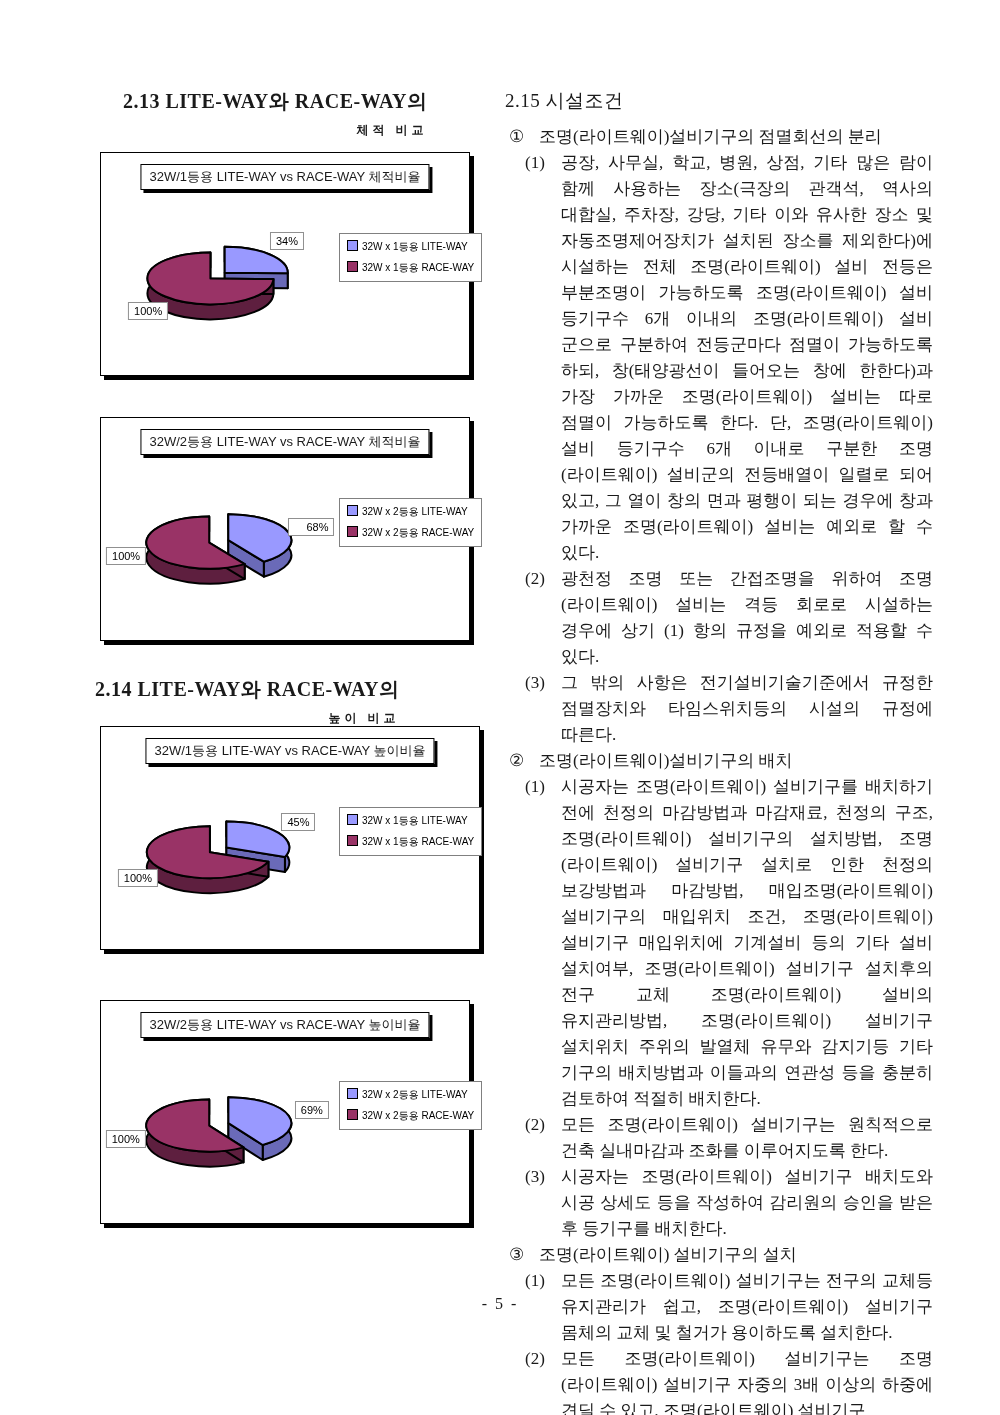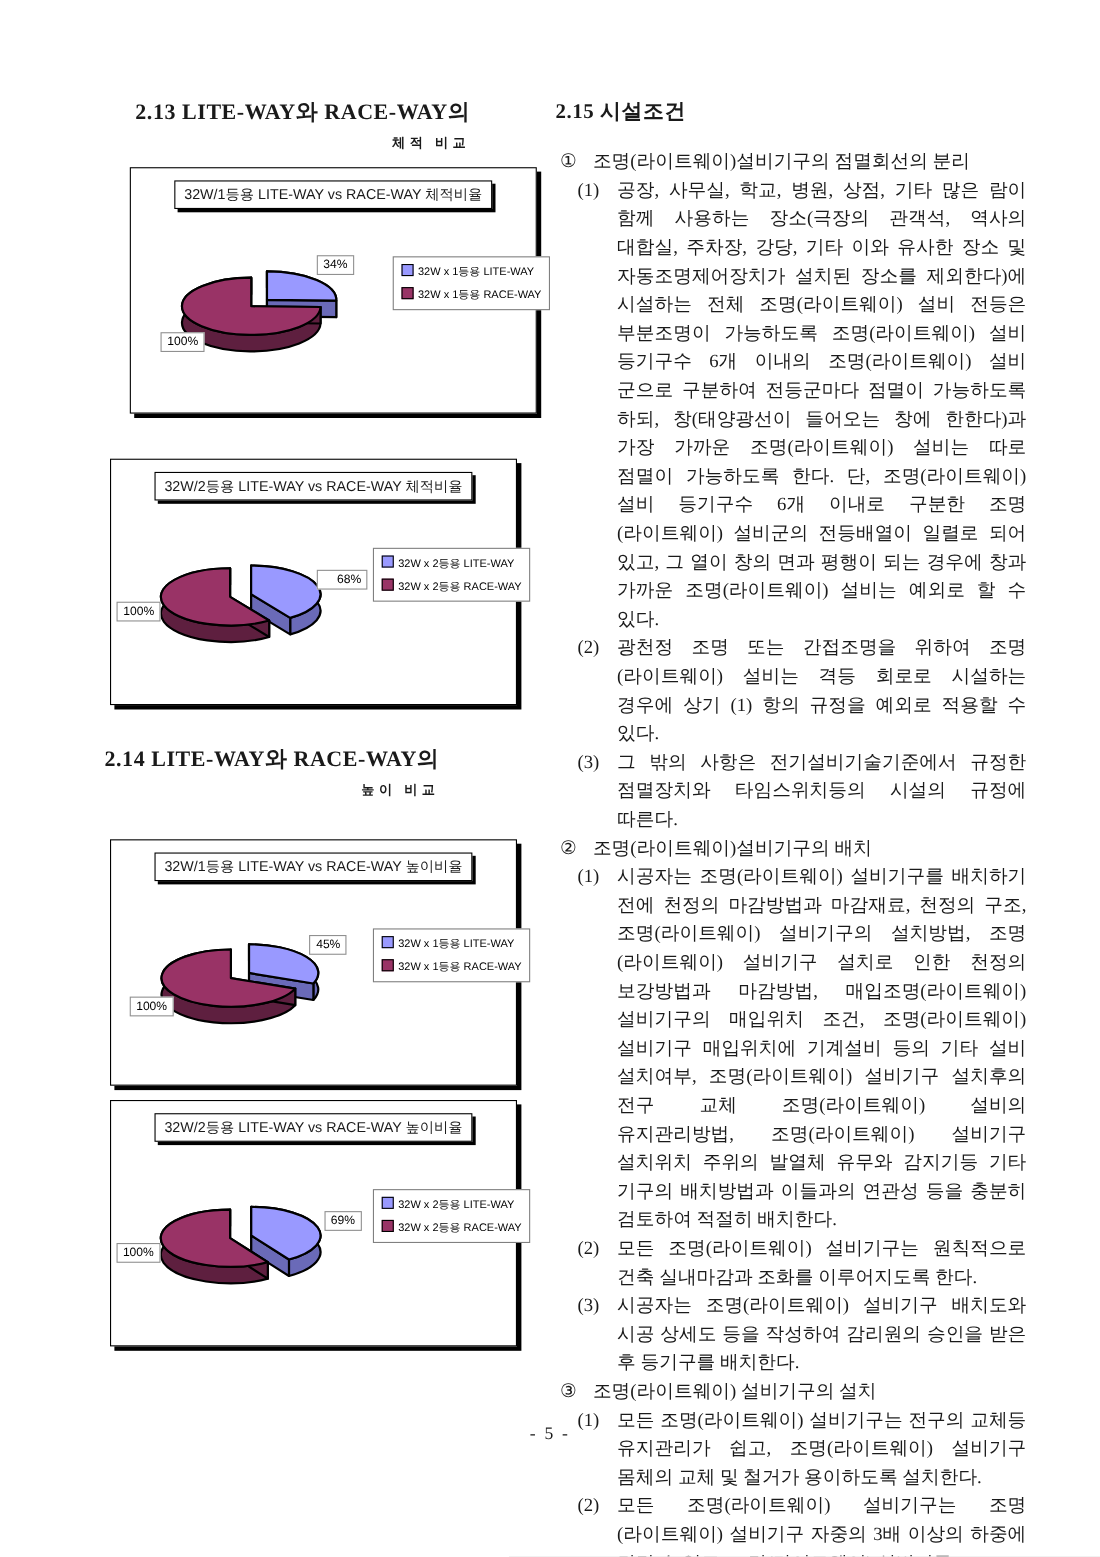--- a/index.html
+++ b/index.html
@@ -10,35 +10,35 @@
   .sec-heading{position:absolute;left:95px;font-weight:bold;}
   .h213{top:88px;margin-left:28px;}
   .h214{top:676px;}
   .hline1{font-size:20px;letter-spacing:.5px;}
   .hline2{font-size:12px;margin-left:42px;margin-top:7px;letter-spacing:4px;text-align:right;}
 
   
   .chart-box{position:absolute;left:100px;width:368px;height:222px;background:#fff;
              border:1px solid #000;box-shadow:4px 4px 0 #000;
              font-family:"Liberation Sans","DejaVu Sans",sans-serif;}
-  .c0{top:152px;margin-left:18px;} .c1{top:417px;} .c2{top:763px;} .c3{top:1000px;}
+  .c0{top:152px;} .c1{top:417px;} .c2{top:726px;padding-left:10px;} .c3{top:1000px;}
   .chart-title-box{position:absolute;left:50%;transform:translateX(-50%);top:11px;
              background:#fff;border:1px solid #000;box-shadow:3px 3px 0 #000;
              padding:3px 8px;font-size:13px;white-space:nowrap;}
   .chart-box svg{position:absolute;left:0;top:0;}
   .legend{position:absolute;left:238px;top:80px;background:#fff;border:1px solid #808080;
              padding:6px 7px;display:flex;flex-direction:column;gap:7px;}
   .legend-row{display:flex;align-items:flex-start;white-space:nowrap;font-size:10px;color:#000;}
   .swatch{display:inline-block;width:9px;height:9px;border:1px solid #000;margin-right:4px;flex:0 0 auto;}
   .pie-label{position:absolute;transform:translate(-50%,-50%);background:#fff;border:1px solid #909090;
              padding:2px 5px;font-size:11px;color:#000;}
 
   
   .col-right{position:absolute;left:505px;top:88px;width:428px;}
-  .h215{font-size:19px;font-weight:bold;margin:0 0 20px 0;letter-spacing:.5px;}
+  .h215{font-size:19px;font-weight:normal;margin:0 0 10px 0;letter-spacing:.5px;}
   .clause{display:flex;align-items:flex-start;font-size:17px;line-height:26px;}
   .clause .marker{flex:0 0 auto;}
   .clause-l1{margin-left:4px;}
   .clause-l1 .marker{width:30px;}
   .clause-l2{margin-left:20px;}
   .clause-l2 .marker{width:36px;}
   .ctext{flex:1;text-align:justify;word-break:keep-all;}
 
   .page-number{position:absolute;left:0;right:0;top:1295px;text-align:center;
                font-size:16px;letter-spacing:2px;}

